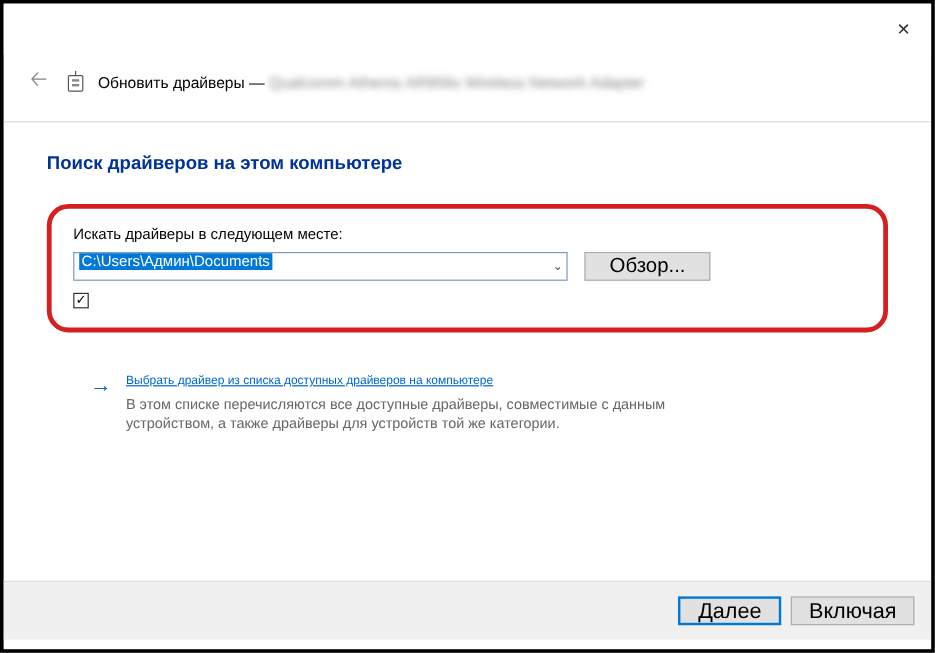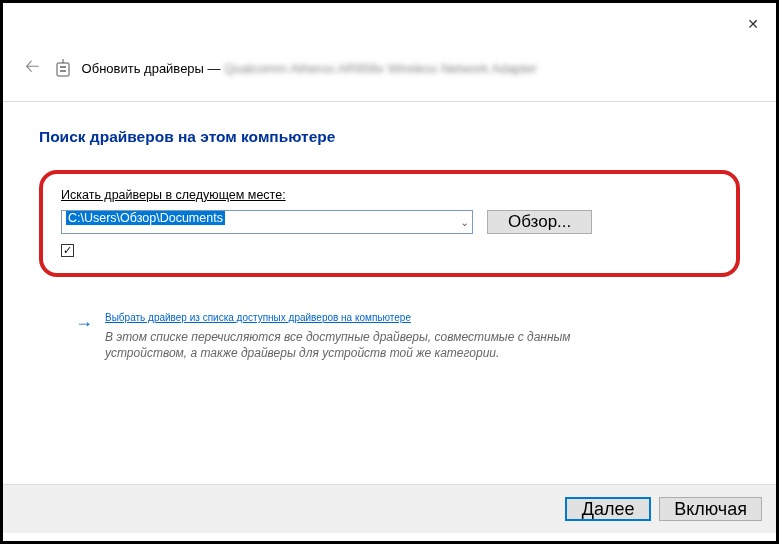--- a/index.html
+++ b/index.html
@@ -14,37 +14,37 @@
     .device-icon { width: 14px; height: 18px; }
     .header-text { font-size: 13px; color: #000; }
     .device-name { color: #888; filter: blur(2.5px); }
     
     .divider { border: none; border-top: 1px solid #ddd; margin: 0; }
     
     .content { padding: 26px 36px 20px 36px; }
     .page-title { color: #003399; font-size: 15.5px; font-weight: 700; margin-bottom: 24px; }
     
     .highlight-box { border: 4px solid #d62020; border-radius: 18px; padding: 14px 18px 16px; margin-bottom: 28px; }
-    .search-label { font-size: 12.5px; color: #000; margin-bottom: 8px; text-decoration: underline; }
+    .search-label { font-size: 12.5px; color: #000; margin-bottom: 8px; }
     .path-row { display: flex; gap: 14px; align-items: center; margin-bottom: 10px; }
     .path-input-wrap { position: relative; flex: 0 0 412px; }
     .path-input { width: 100%; height: 24px; border: 1px solid #7a9ac0; background: #fff; font-size: 12.5px; padding: 0 26px 0 4px; outline: none; }
     .path-selected { background: #0078d7; color: #fff; padding: 0 2px; }
     .path-chevron { position: absolute; right: 4px; top: 50%; transform: translateY(-50%); font-size: 10px; color: #555; pointer-events: none; }
     .browse-btn { height: 24px; padding: 0 20px; font-size: 17px; background: #e1e1e1; border: 1px solid #adadad; cursor: pointer; }
     
     .checkbox-row { display: flex; align-items: center; gap: 6px; }
     .checkbox { width: 13px; height: 13px; border: 1px solid #333; display: flex; align-items: center; justify-content: center; font-size: 11px; line-height: 1; cursor: pointer; }
     .checkbox-label { font-size: 12.5px; }
     
     .link-section { display: flex; gap: 12px; padding: 6px 0 0 36px; max-width: 590px; }
     .link-arrow { color: #0066cc; font-size: 18px; line-height: 1.2; flex-shrink: 0; }
     .link-body { }
     .link-title { color: #0066cc; font-size: 10px; text-decoration: underline; cursor: pointer; line-height: 1.35; }
-    .link-desc { color: #666; font-size: 12px; margin-top: 4px; line-height: 1.4; font-style: italic; }
+    .link-desc { color: #666; font-size: 12px; margin-top: 4px; line-height: 1.4; }
     
     .footer { position: absolute; bottom: 8px; left: 0; right: 0; border-top: 1px solid #ddd; background: #f0f0f0; padding: 12px 14px; display: flex; justify-content: flex-end; gap: 8px; }
     .footer-btn { min-width: 86px; height: 24px; font-size: 18px; background: #e1e1e1; border: 1px solid #adadad; cursor: pointer; padding: 0 14px; }
     .footer-btn.primary { border: 2px solid #0078d7; background: #e1e1e1; }
   </style>
 </head>
 <body>
 
 <div class="titlebar">
   <div class="close-btn">
@@ -67,21 +67,21 @@
 
 <hr class="divider">
 
 <div class="content">
   <h1 class="page-title">Поиск драйверов на этом компьютере</h1>
 
   <div class="highlight-box">
     <div class="search-label">Искать драйверы в следующем месте:</div>
     <div class="path-row">
       <div class="path-input-wrap">
-        <div class="path-input"><span class="path-selected">C:\Users\Обзор\Documents</span></div>
+        <div class="path-input"><span class="path-selected">C:\Users\Админ\Documents</span></div>
         <span class="path-chevron">⌄</span>
       </div>
       <button class="browse-btn">Обзор...</button>
     </div>
     <div class="checkbox-row">
       <div class="checkbox">✓</div>
     </div>
   </div>
 
   <div class="link-section">

